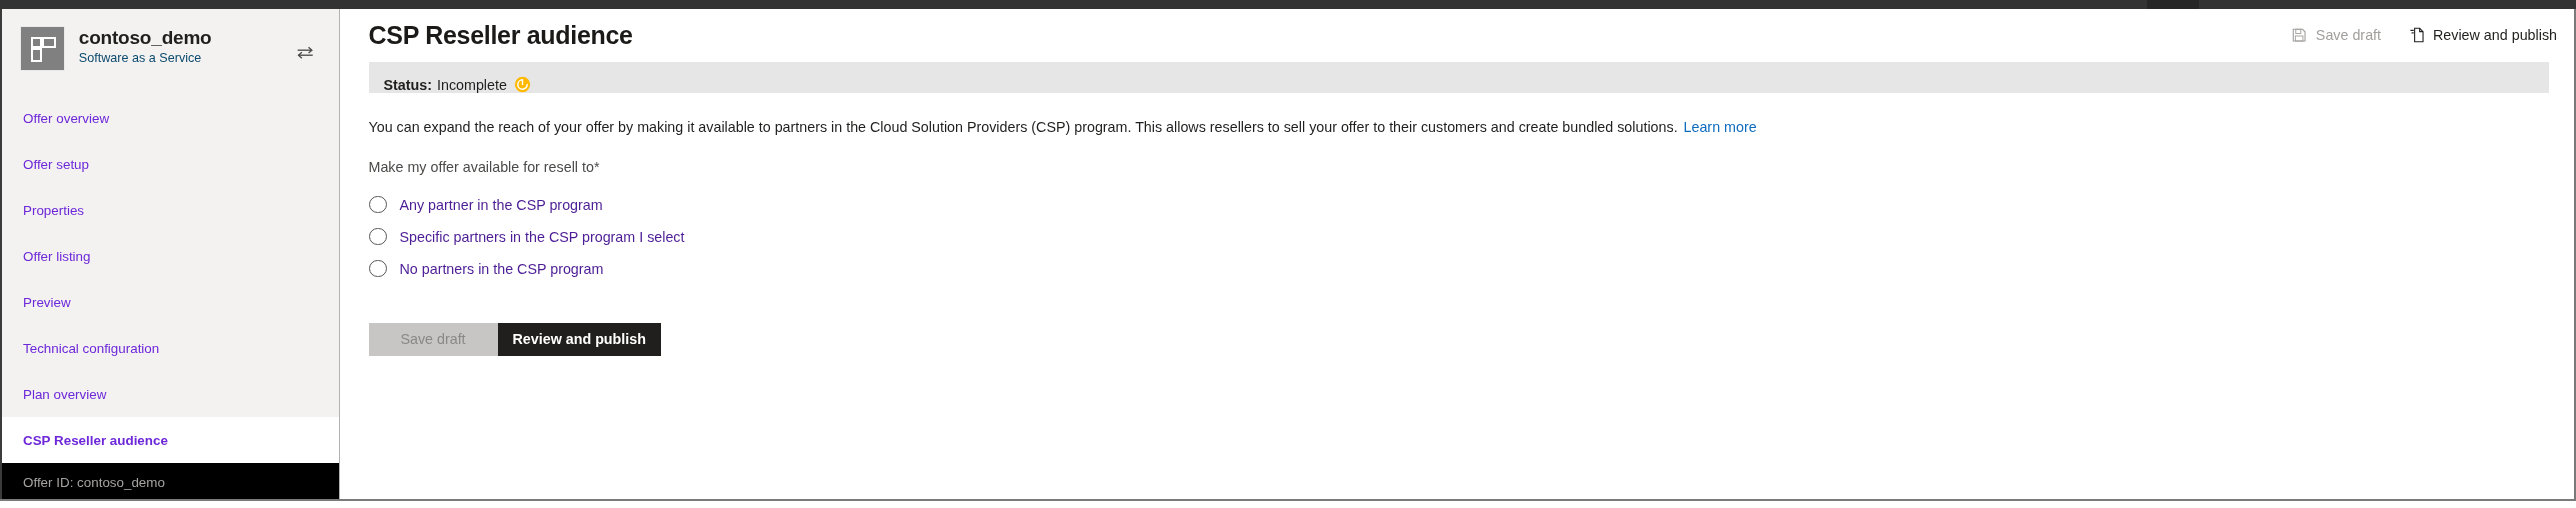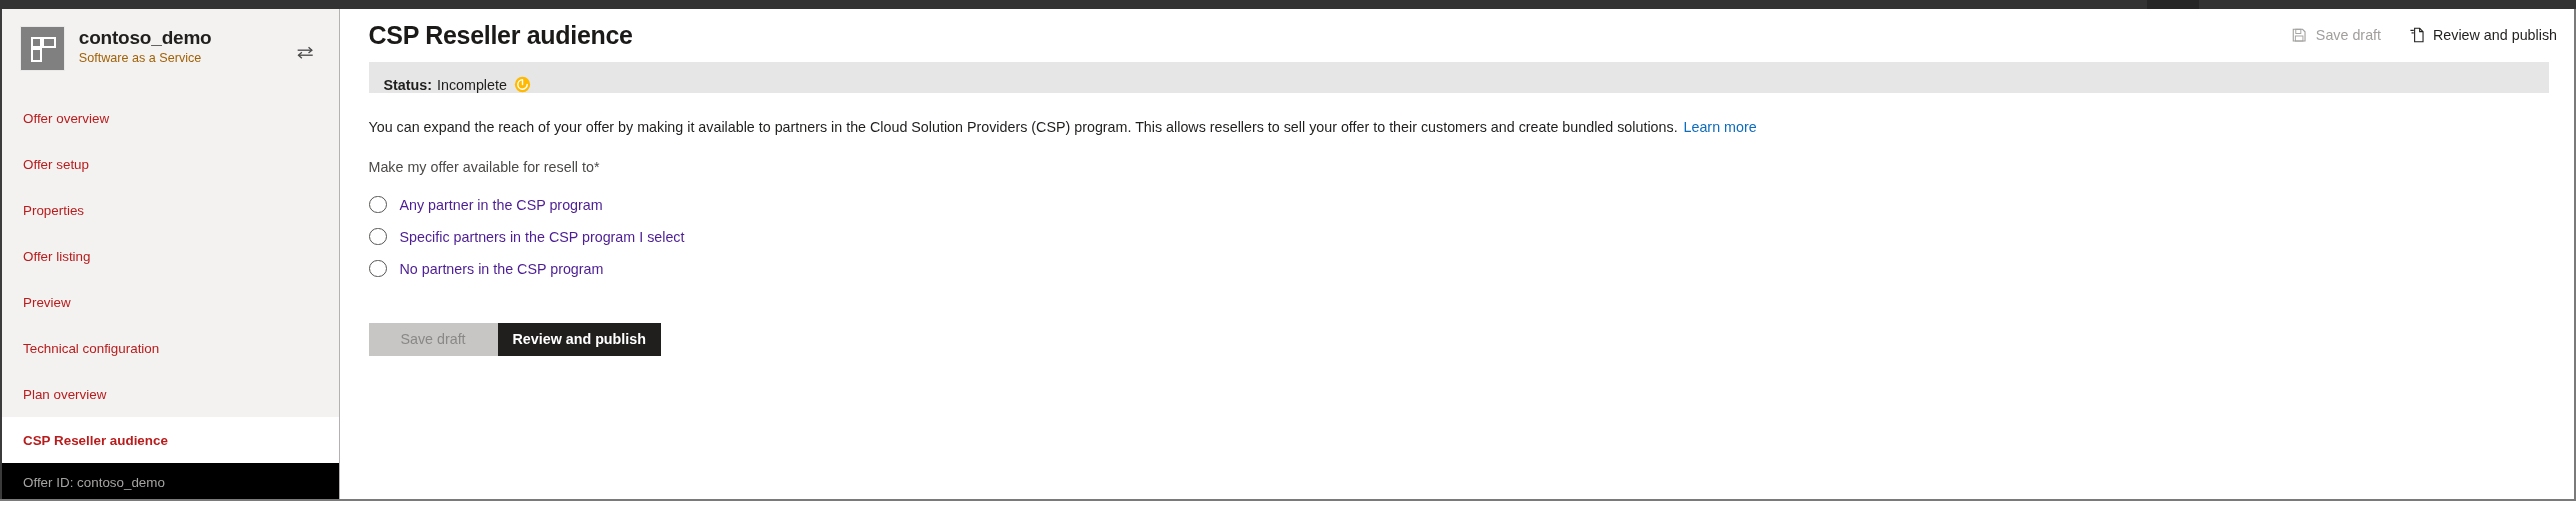--- a/index.html
+++ b/index.html
@@ -76,41 +76,41 @@
   .offer-meta { margin-left: 13.4px; padding-top: 0.8px; }
   .offer-title {
     font-size: 19px;
     font-weight: 600;
     color: #201f1e;
     letter-spacing: -0.2px;
     line-height: 22px;
   }
   .offer-sub {
     font-size: 12.6px;
-    color: #a16207;
+    color: #0c4a6e;
     margin-top: 1.7px;
     line-height: 14.3px;
   }
   .swap-icon {
     position: absolute;
     right: 25px;
     top: 37px;
     width: 18.4px;
     height: 13.4px;
     color: #4a4a4a;
   }
 
   .nav { margin-top: 17px; }
   .nav-item {
     height: 46px;
     display: flex;
     align-items: center;
     padding-left: 21px;
     font-size: 13.4px;
-    color: #b91c1c;
+    color: #6d28d9;
     cursor: pointer;
     position: relative;
   }
   .nav-item.selected {
     background: #ffffff;
     font-weight: 700;
   }
   .nav-footer {
     height: 39px;
     display: flex;

